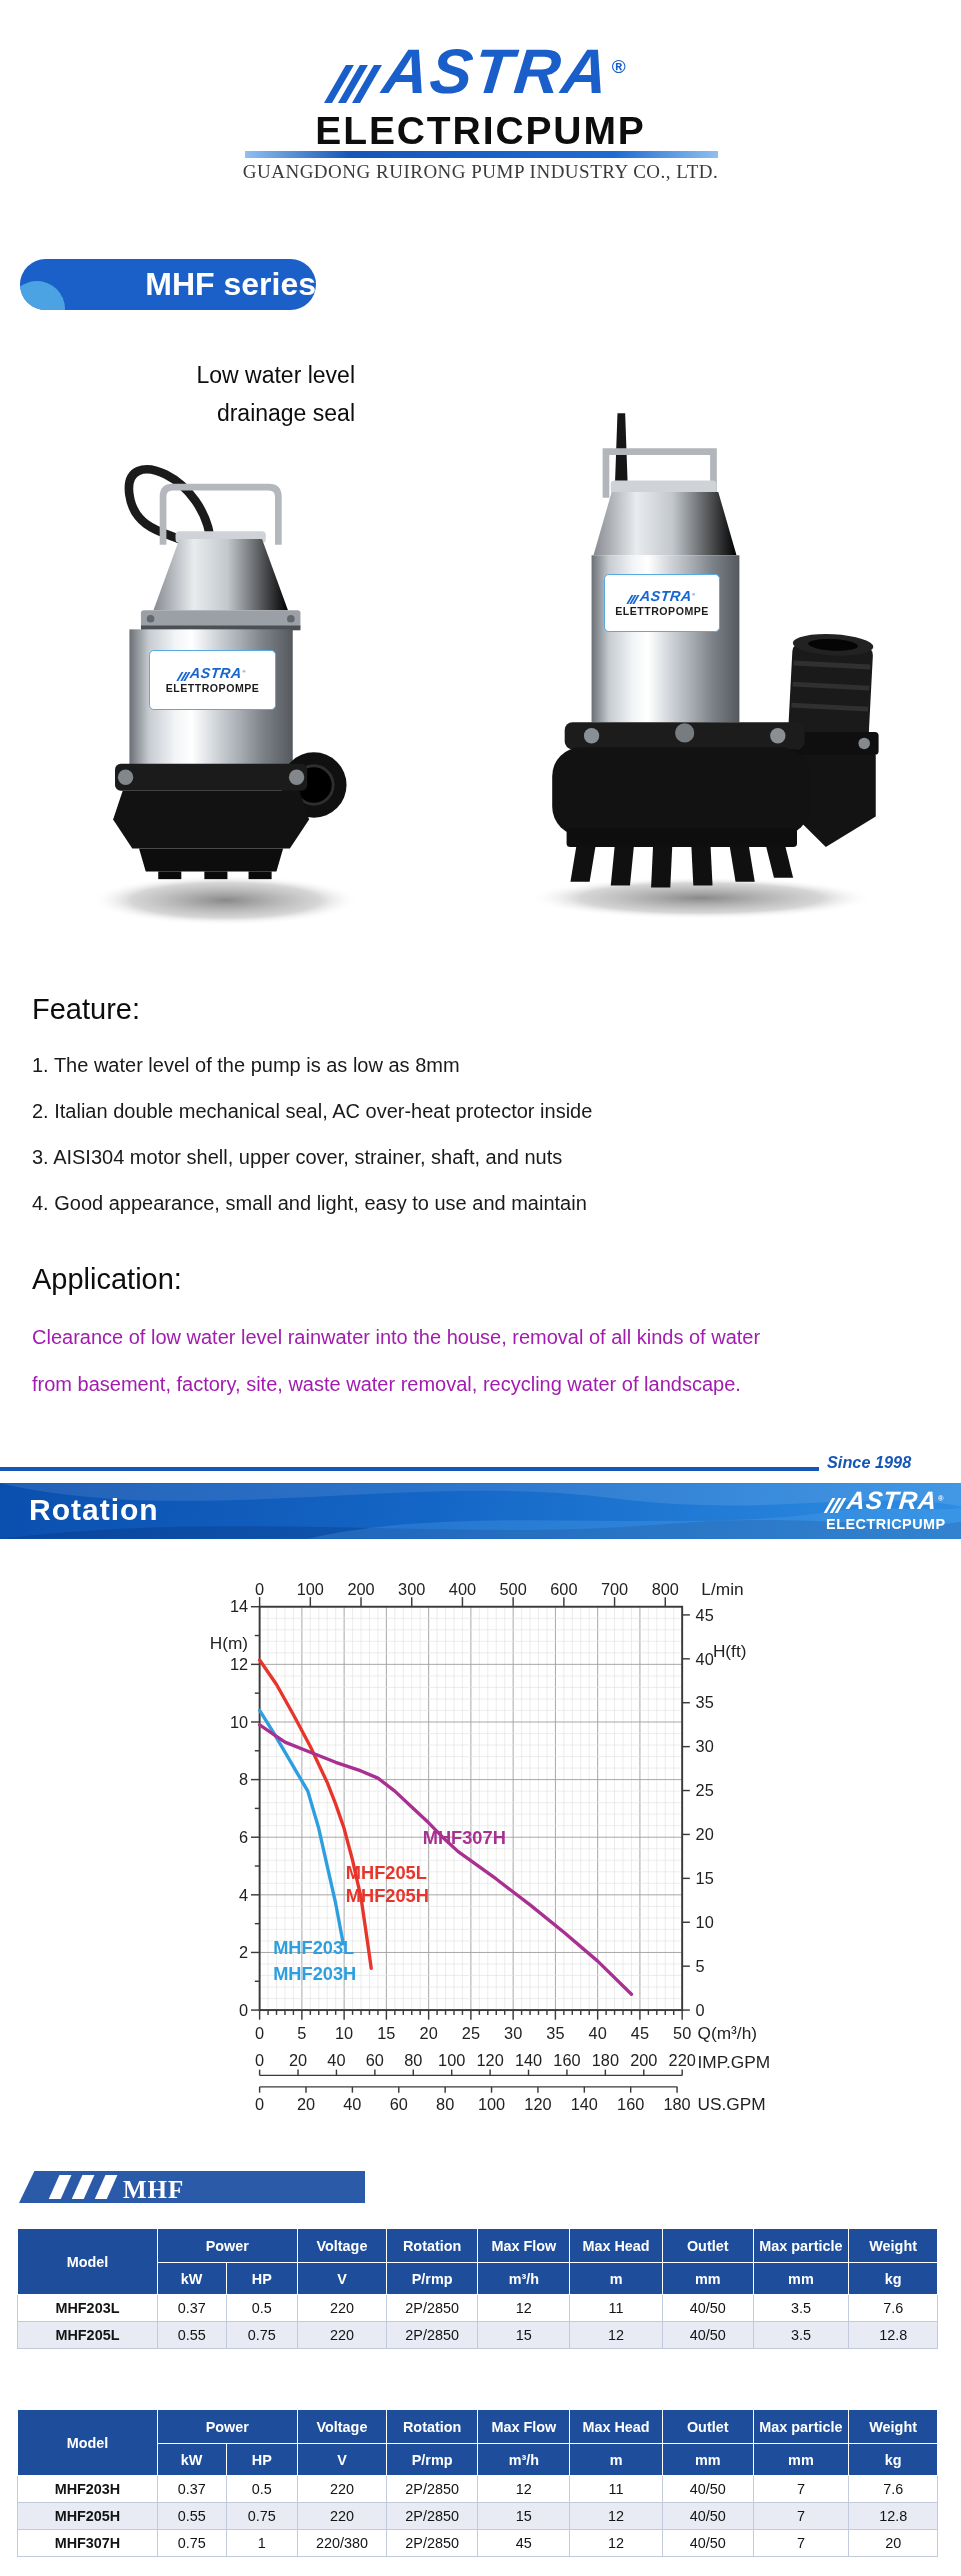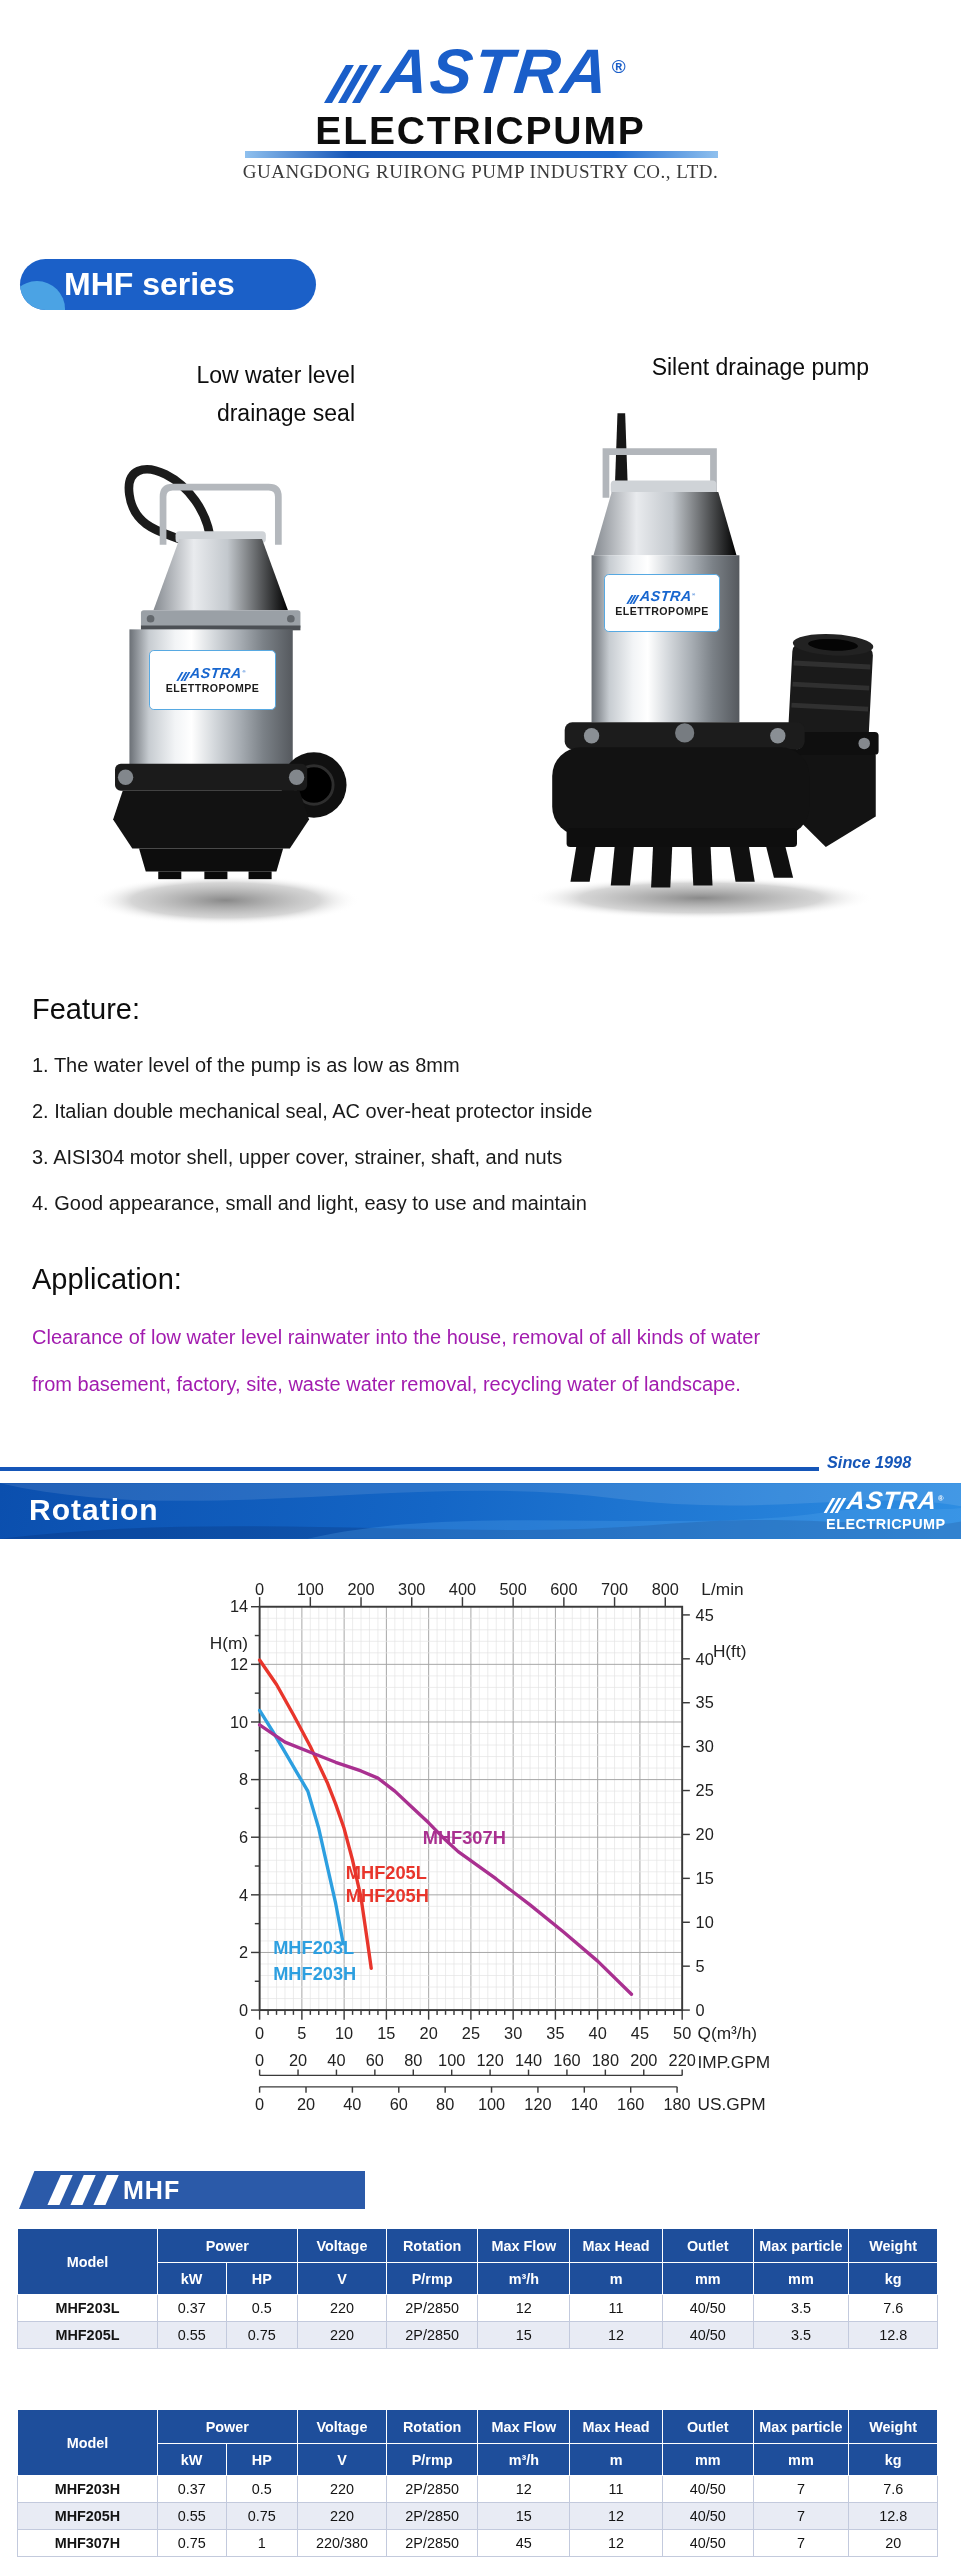--- a/index.html
+++ b/index.html
@@ -16,21 +16,21 @@
   .mastra .m-reg{font-size:.30em;font-weight:bold;margin-left:.12em;transform:translateY(-1.4em);}
   .mastra.big{font-size:63px;}
   .wordmark{margin-top:1.9px;font-size:39px;font-weight:bold;letter-spacing:1.9px;color:#0d0d0d;}
   .header-bar{position:absolute;top:151px;left:245px;width:473px;height:6.7px;
       background:linear-gradient(90deg,#8fc0ee,#1656b8 22%,#1f6bd1 78%,#8fc0ee);}
   .company{position:absolute;top:161px;left:0;width:961px;text-align:center;
       font-family:"Liberation Serif",serif;font-size:19px;color:#3a3a3a;letter-spacing:0.5px;}
 
   
   .series-pill{position:absolute;left:20px;top:259px;width:296px;height:51px;border-radius:26px;
-      background:#1b60c8;overflow:hidden;}
+      background:#1b60c8;overflow:hidden;text-align:right;}
   .series-pill::before{content:"";position:absolute;left:-11.5px;bottom:-27px;width:56px;height:56px;
       border-radius:50%;background:#4ba3e4;}
   .series-pill span{position:relative;display:block;line-height:51px;padding-left:44px;
       font-size:32px;font-weight:bold;color:#fff;}
 
   
   .product-title{position:absolute;text-align:right;font-size:23px;color:#0d0d0d;line-height:38px;}
   .product-title.left{left:57px;top:356px;width:298px;}
   .product-title.right{left:533px;top:348px;width:336px;}
 
@@ -70,22 +70,22 @@
   .param-logo .param-wordmark{font-size:14.4px;font-weight:bold;letter-spacing:0.5px;margin-top:-1px;}
 
   
   .chart{position:absolute;left:0;top:1576px;width:961px;height:557px;}
   .chart text{font-family:"Liberation Sans",sans-serif;}
   .ax{font-size:17px;fill:#222;}
   .ax-unit{font-size:18px;fill:#222;}
   .curve-label{font-size:19px;font-weight:bold;}
 
   
-  .mhf-banner{position:absolute;left:19px;top:2171px;width:346px;height:38px;background:#2b5aa9;
-      clip-path:polygon(15.4px 0,100% 0,100% 100%,0 100%);}
+  .mhf-banner{position:absolute;left:19px;top:2171px;width:346px;height:32px;background:#2b5aa9;
+      clip-path:polygon(15.4px 0,100% 0,100% 100%,0 100%);font-family:Liberation Serif, serif;}
   .mhf-banner i{position:absolute;top:3.8px;bottom:3.8px;width:11.5px;background:#fff;transform:skewX(-24deg);}
   .mhf-banner i:nth-child(1){left:35px;} .mhf-banner i:nth-child(2){left:58px;} .mhf-banner i:nth-child(3){left:81px;}
   .mhf-banner span{position:absolute;left:104px;top:4.8px;font-size:25px;font-weight:bold;color:#fff;
       letter-spacing:1px;}
 
   
   .table-wrap{position:absolute;left:17.3px;width:921px;}
   .table-wrap.t1{top:2228px;} .table-wrap.t2{top:2409px;}
   table.data-table{border-collapse:collapse;table-layout:fixed;width:921px;
       border:1.9px solid #2b5aa9;}
@@ -119,23 +119,20 @@
   <div class="header-bar"></div>
   <div class="company">GUANGDONG RUIRONG PUMP INDUSTRY CO., LTD.</div>
 
   <div class="series-pill">
     <span>MHF series</span>
   </div>
 
   <div class="product-title left">
     <div>Low water level</div>
     <div>drainage seal</div>
-  </div>
-  <div class="product-title right">
-    <div>Silent drainage pump</div>
   </div>
 
   <div class="pump left">
     <svg width="269" height="524" viewBox="0 0 280 545">
       <defs>
         <linearGradient id="steelV" x1="0" y1="0" x2="1" y2="0">
           <stop offset="0" stop-color="#6b7076"></stop>
             <stop offset=".12" stop-color="#c7ccd1"></stop>
           <stop offset=".28" stop-color="#f2f4f6"></stop>
             <stop offset=".38" stop-color="#ffffff"></stop>

